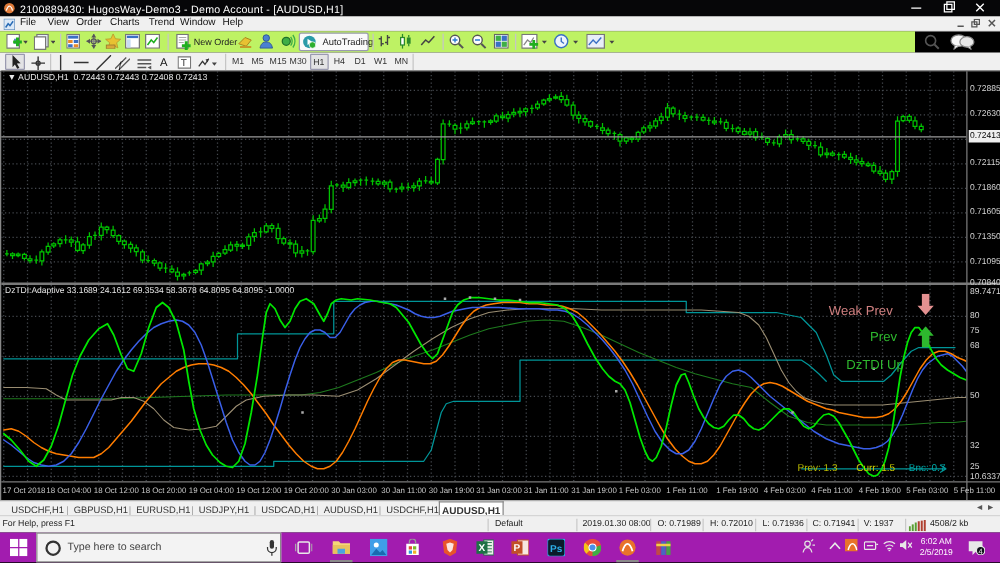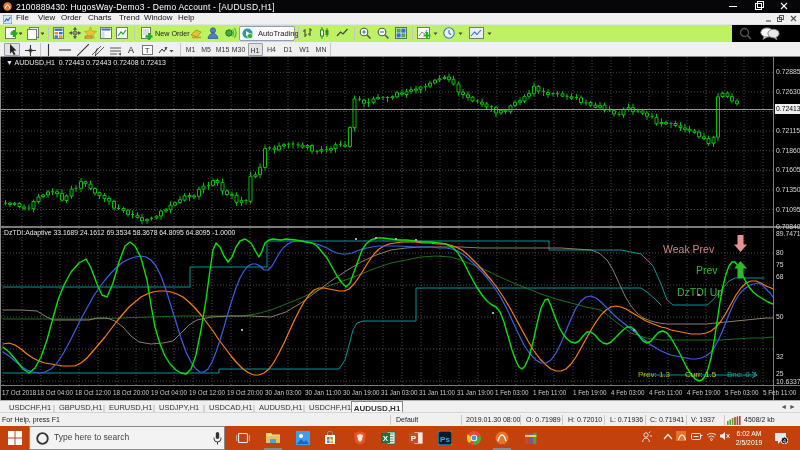--- a/index.html
+++ b/index.html
@@ -26,21 +26,21 @@
 
 #tabs{position:absolute;left:0;top:400px;width:800px;height:12px;background:#f0f0f0;font-size:7.5px;color:#333;border-top:1px solid #b0b0b0}
 .tab{position:absolute;top:2px}
 .tsep{position:absolute;top:2px;color:#999}
 #atab{position:absolute;left:351px;top:0px;width:52px;height:12px;background:#fff;border:1px solid #888;border-bottom:none;text-align:center;font-size:8px;padding-top:2px;font-weight:bold}
 
 #status{position:absolute;left:0;top:412px;width:800px;height:14px;background:#f0f0f0;font-size:7px;color:#222;border-top:1px solid #d5d5d5}
 .st{position:absolute;top:3px}
 .ssep{position:absolute;top:2px;width:1px;height:10px;background:#c9c9c9}
 
-#task{position:absolute;left:0;top:426px;width:800px;height:24px;background:#c2410c}
+#task{position:absolute;left:0;top:426px;width:800px;height:24px;background:#a21caf}
 #search{position:absolute;left:29px;top:0px;width:196px;height:24px;background:#f3f3f3;border:1px solid #8a8a8a;color:#444;font-size:8.5px}
 .ticon{position:absolute;top:5px;width:14px;height:14px}
 #clock{position:absolute;left:734px;top:3px;width:30px;color:#fff;font-size:6.8px;text-align:center;line-height:9px}
 </style></head>
 <body>
 <div id="app">
 
   <div id="title">
     <svg class="abs" style="left:3px;top:2px" width="9" height="9" viewBox="0 0 9 9">
         <circle cx="4.5" cy="4.5" r="4.2" fill="#e07b39"></circle>

